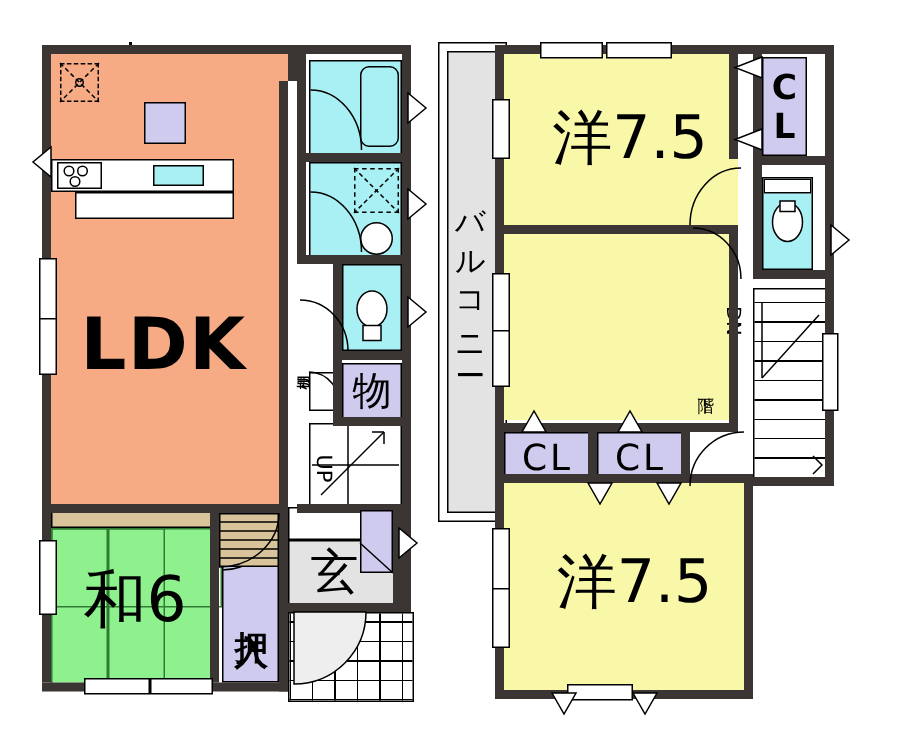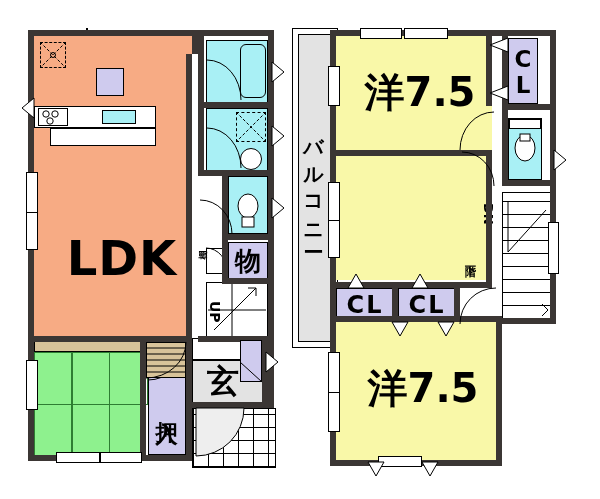--- a/index.html
+++ b/index.html
@@ -15,21 +15,21 @@
     overflow:hidden;
   }
   
   .abs{position:absolute;box-sizing:border-box;}
   .wall{position:absolute;background:#3b3634;}
   .room{position:absolute;box-sizing:border-box;}
   .thin{position:absolute;box-sizing:border-box;border:1px solid #000;background:#fff;}
   .lbl{
     position:absolute;
     display:flex;align-items:center;justify-content:center;
-    color:#000;font-weight:700;line-height:1;
+    color:#000;font-weight:400;line-height:1;
     white-space:nowrap;
   }
   .vlbl{
     position:absolute;
     display:flex;flex-direction:column;align-items:center;justify-content:center;
     color:#000;font-weight:700;line-height:1.05;
   }
   
   .c-ldk{background:#f7ab84;}
   .c-tatami{background:#8ef18e;}
@@ -235,24 +235,25 @@
       <path d="M12,0 L0,10 L12,20 Z" fill="#fff" stroke="#000" stroke-width="1"></path>
     </svg>
 
     <div class="abs ol c-closet" style="left:240px;top:340px;width:22px;height:42px;"></div>
     <svg class="tri-svg" style="left:240px;top:362px;" width="22" height="20">
       <line x1="0" y1="0" x2="22" y2="20" stroke="#000" stroke-width="1"></line>
     </svg>
 
     <div class="lbl small rot90" style="left:196px;top:248px;width:14px;height:14px;font-size:9px;">棚</div>
 
-    <div class="vlbl" style="left:57px;top:170px;width:130px;height:120px;margin-top:28px;">
+    <div class="vlbl" style="left:44px;top:170px;width:130px;height:120px;">
       <span style="font-size:48px;letter-spacing:1px;">LDK</span>
     </div>
 
+    <div class="lbl" style="left:40px;top:370px;width:100px;height:60px;font-size:42px;">和6</div>
 
     <div class="vlbl" style="left:150px;top:362px;width:34px;height:86px;font-size:22px;">
       <span style="writing-mode:vertical-rl;font-size:22px;letter-spacing:2px;">押入</span>
     </div>
 
     <div class="lbl" style="left:200px;top:360px;width:46px;height:42px;font-size:32px;">玄</div>
 
     <div class="lbl" style="left:228px;top:244px;width:40px;height:34px;font-size:26px;">物</div>
 
     <div class="lbl" style="left:206px;top:292px;width:18px;height:40px;font-size:14px;writing-mode:vertical-rl;">UP</div>

